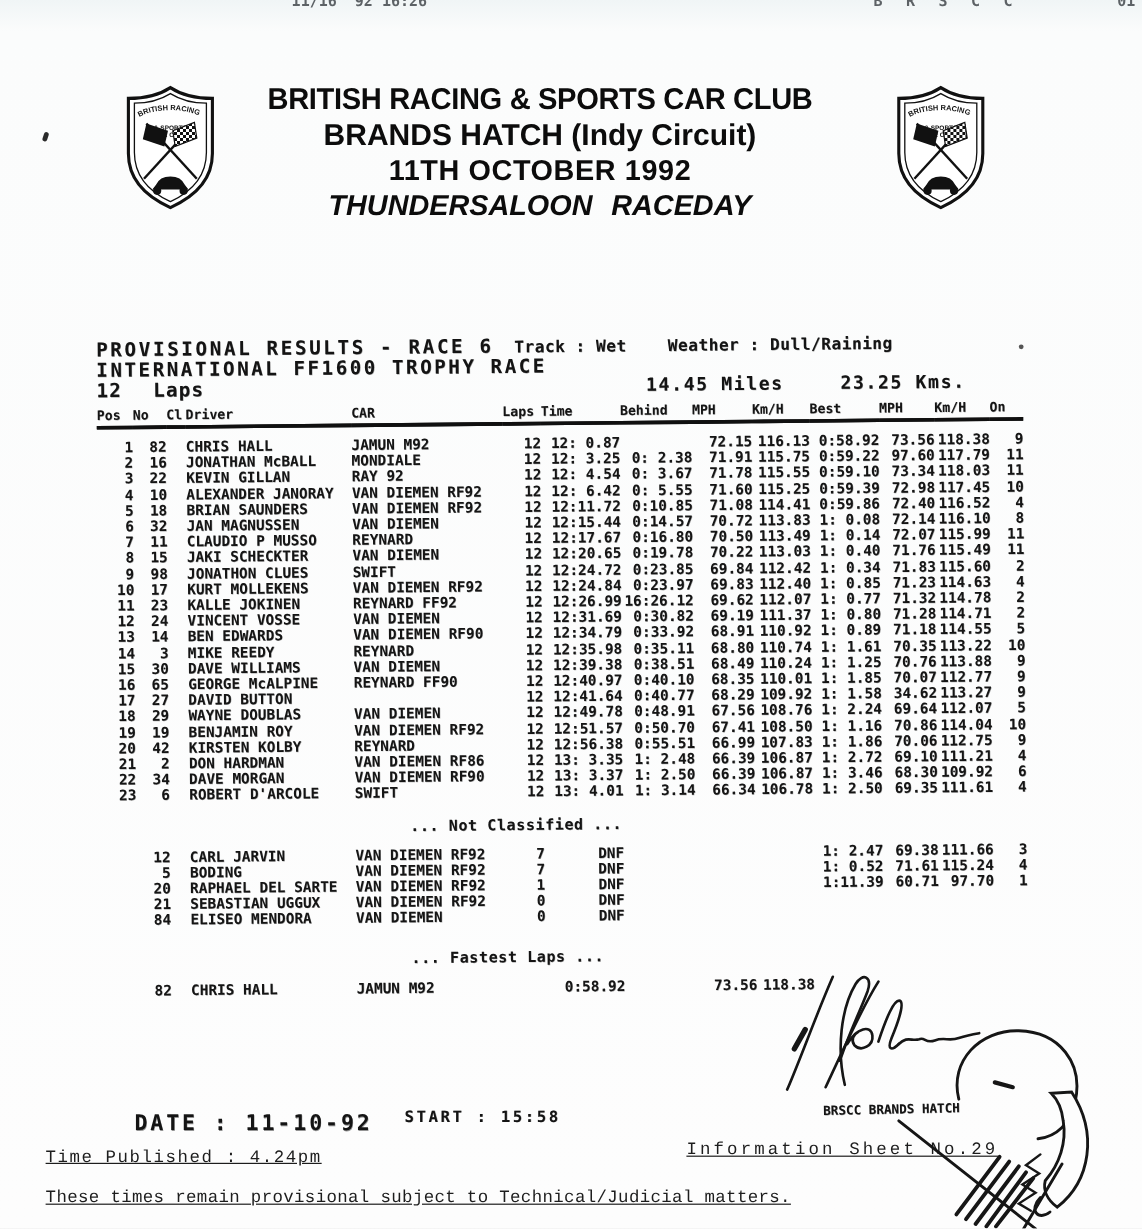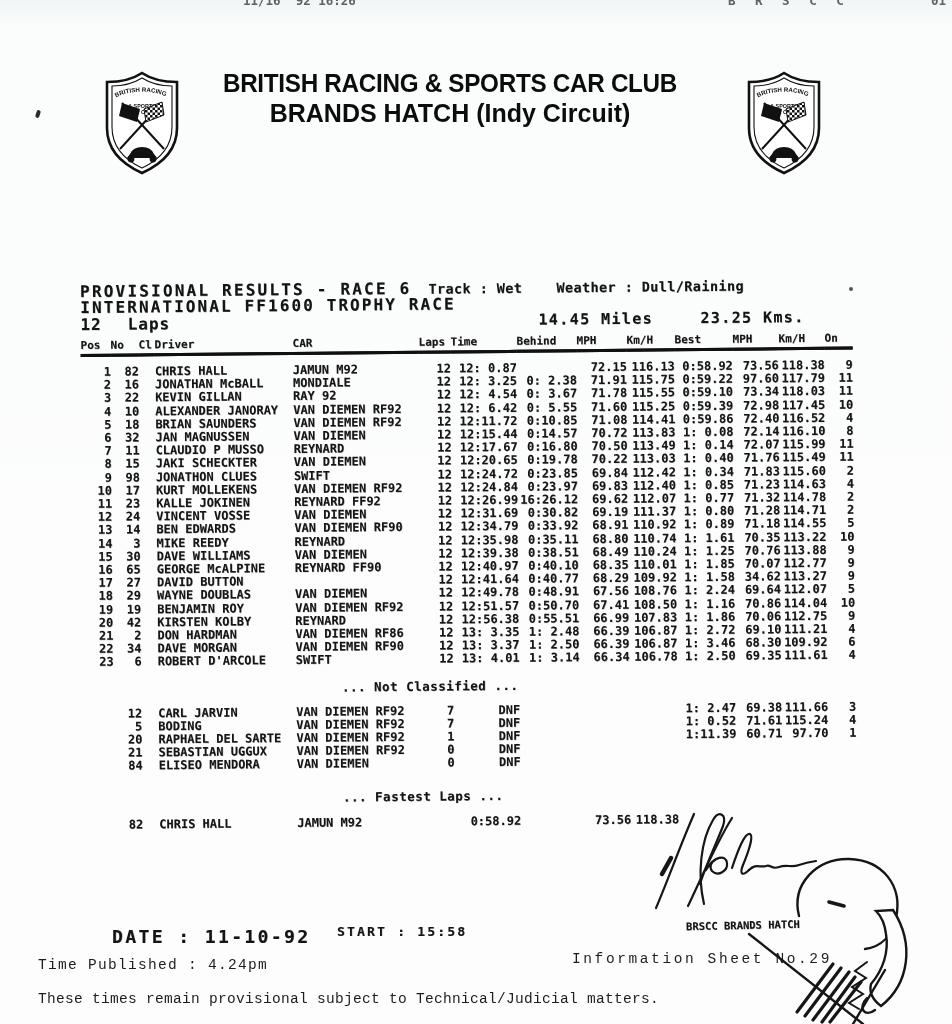--- a/index.html
+++ b/index.html
@@ -1,21 +1,21 @@
 <!DOCTYPE html>
 <html><head>
 <meta charset="utf-8">
 <style>
   html,body{margin:0;padding:0;background:#e8e8e8;}
   .page{position:relative;width:952px;height:1024px;margin:0 auto;overflow:hidden;
         background:linear-gradient(180deg,#f0f5f6 0px,#fbfcfc 26px,#fdfdfd 100%);}
   
   .dotmx{font-family:"DejaVu Sans Mono",monospace;font-weight:bold;color:#141414;
          text-shadow:0.4px 0.4px 0 rgba(20,20,20,.45);}
-  .typew{font-family:"Liberation Mono",monospace;font-weight:normal;color:#1d1d1d;}
+  .typew{font-family:"Liberation Mono",monospace;font-weight:normal;color:#1d1d1d;text-decoration:underline;}
   .sans {font-family:"Liberation Sans",sans-serif;color:#0c0c0c;}
   
   .fax{position:absolute;top:0;left:0;width:100%;height:11px;overflow:hidden;margin-left:28px;}
   .fax span{position:absolute;top:-7px;font-family:"DejaVu Sans Mono",monospace;
             font-size:12.5px;font-weight:bold;color:#5d6266;white-space:pre;}
   .fax .f1{left:215px}.fax .f2{left:448px}.fax .f3{left:700px;letter-spacing:6px}.fax .f4{left:903px}
   
   .letterhead{position:absolute;top:68px;left:0;width:900px;text-align:center;}
   .lh1{font-size:25px;font-weight:bold;letter-spacing:-0.3px;line-height:30px;transform:scaleX(.97);}
   .lh2{font-size:25px;font-weight:bold;line-height:30px;}
@@ -113,20 +113,22 @@
     <polygon points="22,33 40,39 37,52 19,46" fill="#111"></polygon>
     <polygon points="44,39 62,32 64,45 46,52" fill="url(#chk2)" stroke="#111" stroke-width="1"></polygon>
     <path d="M30,84 q3,-7 12,-7 q9,0 12,7 l3,4 h-30 z" fill="#111"></path>
     <circle cx="31" cy="89" r="3.4" fill="#111"></circle>
       <circle cx="53" cy="89" r="3.4" fill="#111"></circle>
   </svg>
 
   <div class="letterhead sans">
     <div class="lh1">BRITISH RACING &amp; SPORTS CAR CLUB</div>
     <div class="lh2">BRANDS HATCH (Indy Circuit)</div>
+    <div class="lh3">11TH OCTOBER 1992</div>
+    <div class="lh4">THUNDERSALOON RACEDAY</div>
   </div>
 
   <div class="results">
     <div class="info1 dotmx"><span>PROVISIONAL RESULTS - RACE 6</span><span class="small">  <span>Track : Wet</span></span><span class="small">    <span>Weather : Dull/Raining</span></span></div>
     <div class="info2 dotmx">INTERNATIONAL FF1600 TROPHY RACE</div>
     <div class="info3 dotmx">
       <span>12</span><span class="lapsword">Laps</span>
       <span class="miles">14.45 Miles</span>
       <span class="kms">23.25 Kms.</span>
     </div>

